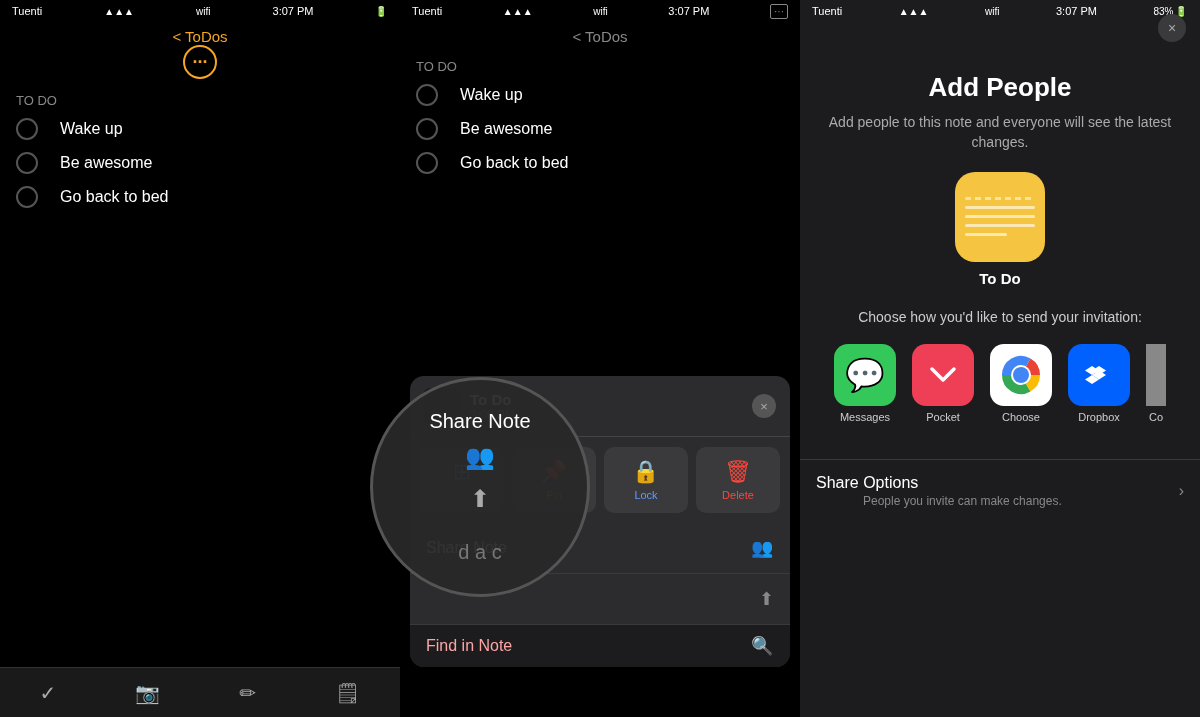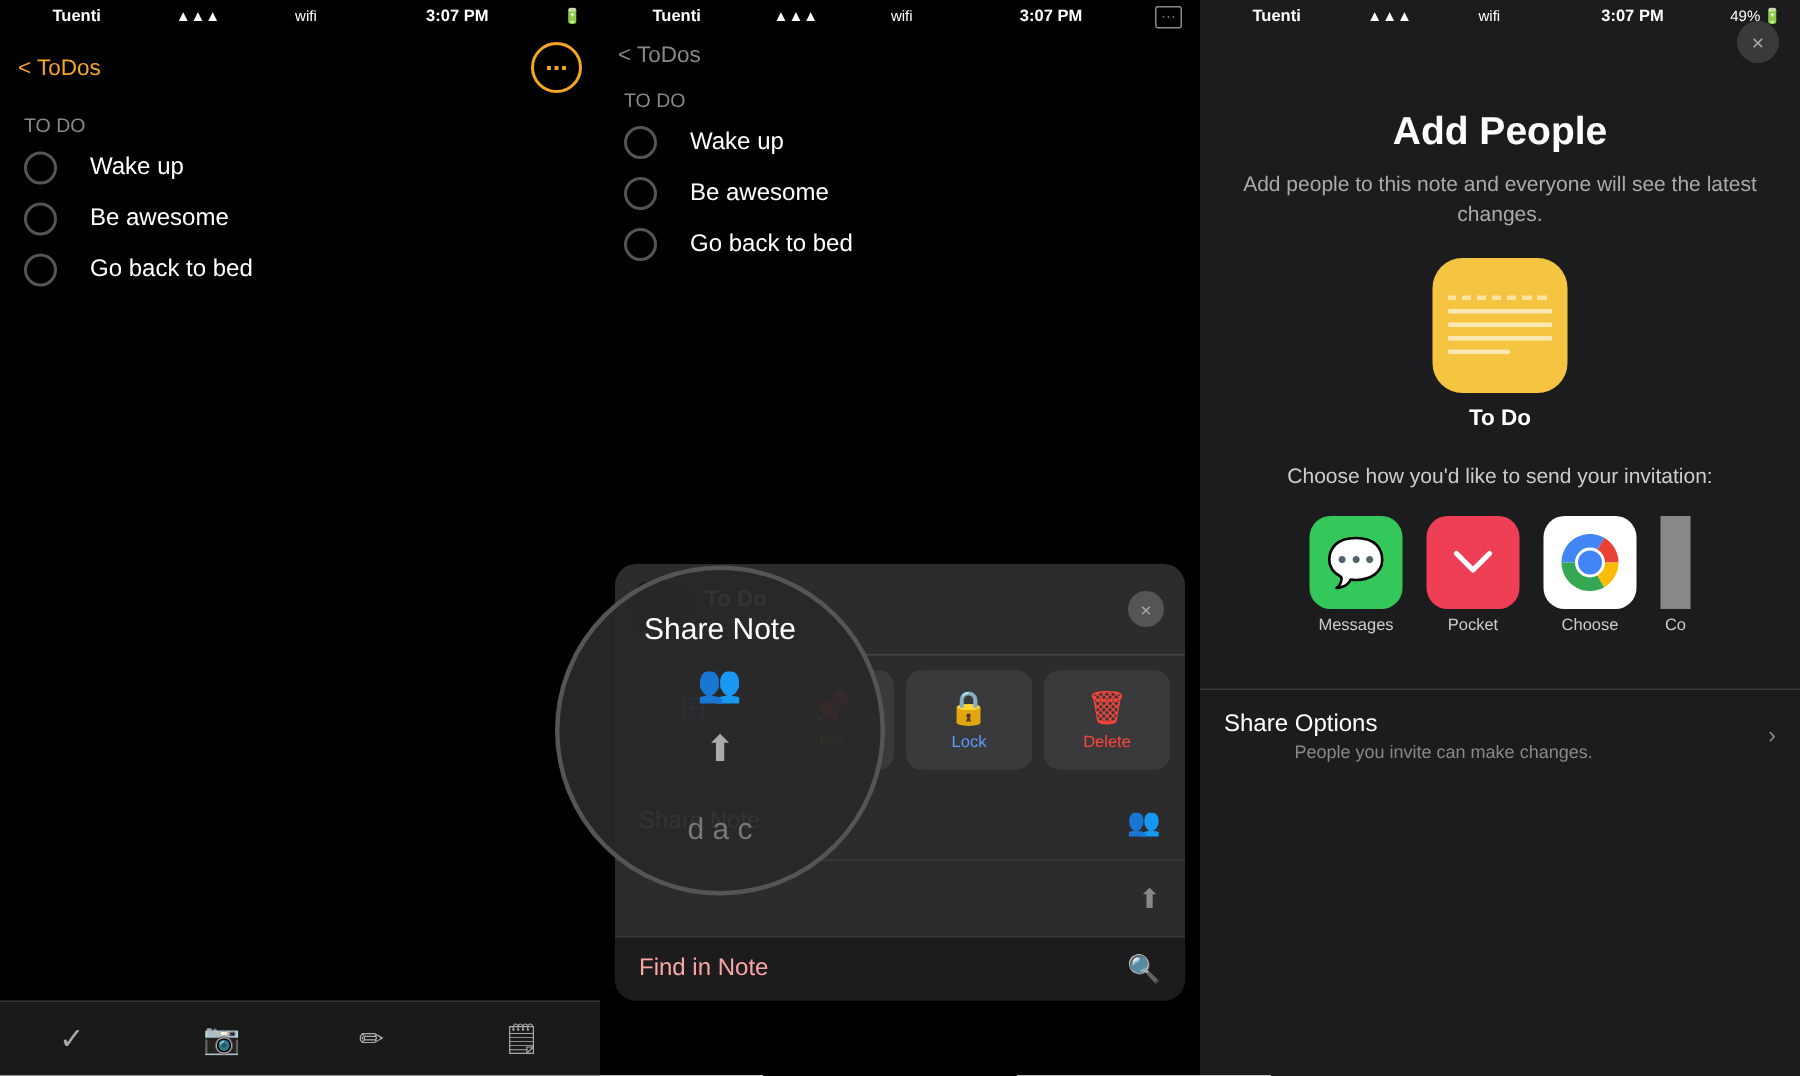--- a/index.html
+++ b/index.html
@@ -23,28 +23,28 @@
     .status-bar {
       display: flex;
       justify-content: space-between;
       align-items: center;
       padding: 4px 12px;
       height: 22px;
     }
     .status-bar-text {
       color: #fff;
       font-size: 11px;
-      font-weight: 700;
-      margin-left: 23px;
+      font-weight: 400;
     }
     .nav-bar {
       display: flex;
       justify-content: space-between;
       align-items: center;
       padding: 6px 12px;
+      flex-direction: column;
     }
     .nav-back {
       color: #f5a623;
       font-size: 15px;
       display: flex;
       align-items: center;
       gap: 4px;
     }
     .menu-btn {
       width: 34px;
@@ -519,21 +519,21 @@
 </div>
 
 <div class="panel3">
 
   <div class="status-bar" style="background:#1c1c1e;">
     <span class="status-bar-text">Tuenti</span>
     <span style="font-size:10px;color:#fff;">▲▲▲</span>
     <span style="font-size:10px;color:#fff;">wifi</span>
     <span class="status-bar-text">3:07 PM</span>
     <span style="font-size:10px;color:#fff;display:flex;align-items:center;gap:2px;">
-      <span>49%</span>
+      <span>83%</span>
       🔋
     </span>
   </div>
 
   <div class="add-people-close">
     <span>×</span>
   </div>
 
   <div class="add-people-content">
     <div class="add-people-title">Add People</div>
@@ -589,20 +589,34 @@
             <path d="M24 24 L33.5 40.5 A19 19 0 0 0 43 24 Z" fill="#FBBC05"></path>
 
             <circle cx="24" cy="24" r="10" fill="white"></circle>
 
             <circle cx="24" cy="24" r="8" fill="#4285F4"></circle>
           </svg>
         </div>
         <span class="app-icon-label">Choose</span>
       </div>
 
+      <div class="app-icon-item">
+        <div class="app-icon-box dropbox-icon">
+          <svg width="38" height="38" viewBox="0 0 38 38">
+            <rect width="38" height="38" fill="#0061ff" rx="10"></rect>
+            <g fill="white" transform="translate(5,7)">
+              <polygon points="14,3 21,7.5 14,12 7,7.5"></polygon>
+              <polygon points="0,7.5 7,3 14,7.5 7,12"></polygon>
+              <polygon points="7,12 14,7.5 21,12 14,16.5"></polygon>
+              <polygon points="7,12 14,16.5 7,21 0,16.5"></polygon>
+            </g>
+          </svg>
+        </div>
+        <span class="app-icon-label">Dropbox</span>
+      </div>
 
       <div class="app-icon-item" style="overflow:hidden;width:20px;">
         <div class="app-icon-box" style="background:#888;width:62px;"></div>
         <span class="app-icon-label">Co</span>
       </div>
     </div>
   </div>
 
   <div class="share-options-row">
     <div class="share-options-left">

